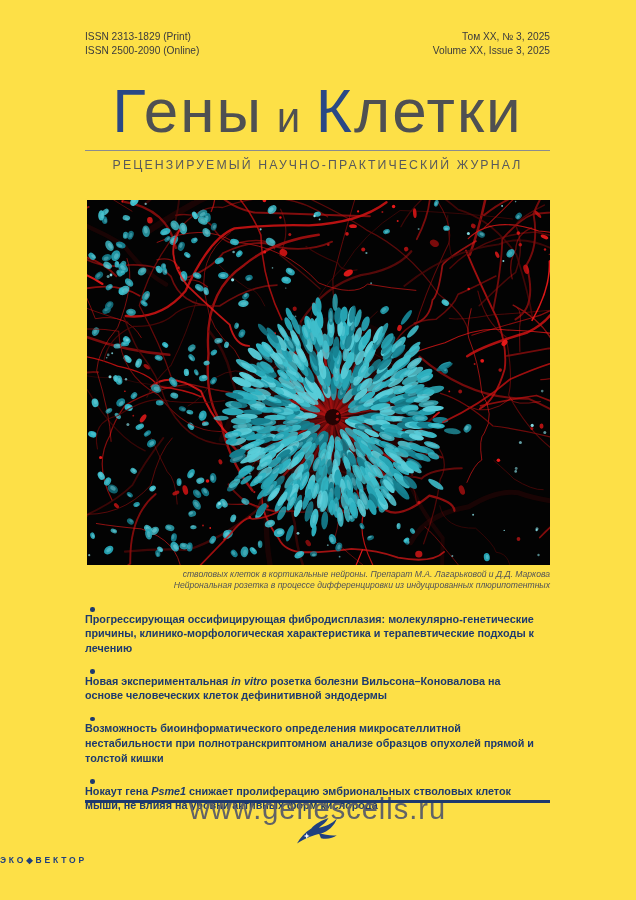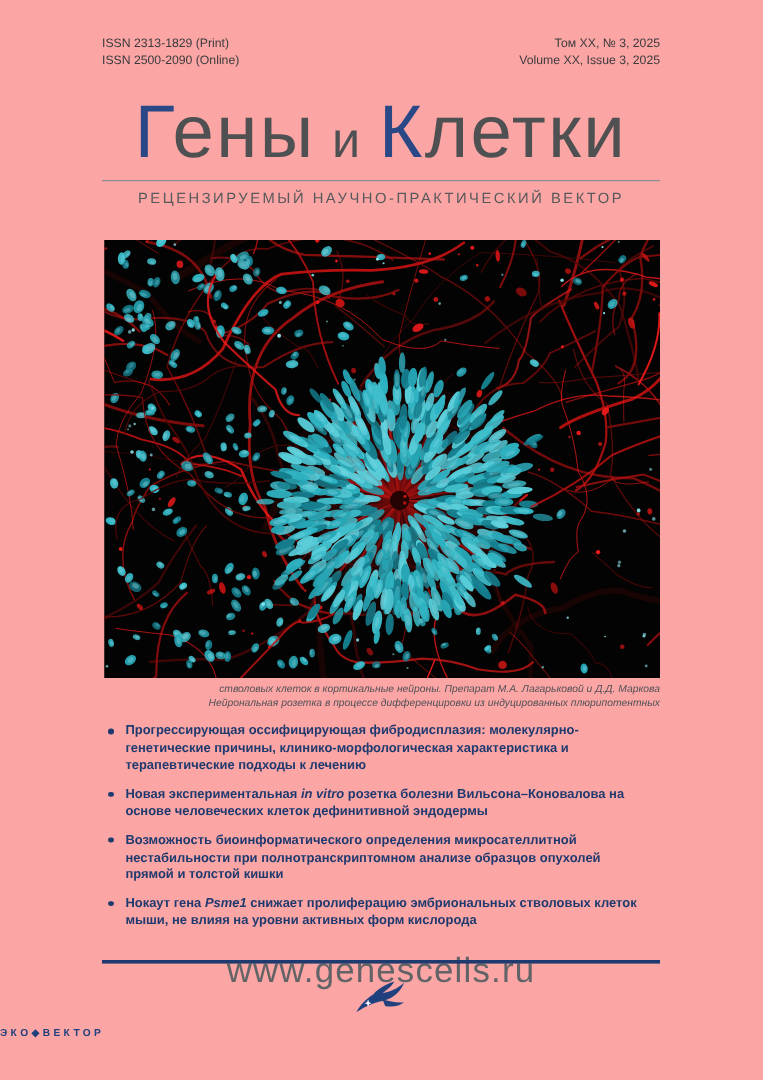--- a/index.html
+++ b/index.html
@@ -1,16 +1,16 @@
 <!DOCTYPE html>
 <html><head>
 <meta charset="utf-8">
 <style>
   html,body{margin:0;padding:0;background:#e8e8e8;}
-  .page{position:relative;width:636px;height:900px;background:#fca5a5;
+  .page{position:relative;width:636px;height:900px;background:#fde047;
         font-family:"Liberation Sans",sans-serif;overflow:hidden;margin:0 auto;}
 
   
   .issn{position:absolute;left:85px;top:30px;font-size:10.2px;line-height:13.5px;color:#3b3b3d;}
   .vol{position:absolute;right:86px;top:30px;font-size:10.2px;line-height:13.5px;color:#3b3b3d;text-align:right;}
 
   
   .title{position:absolute;left:85px;top:78px;width:465px;margin:0;text-align:center;
          font-weight:normal;font-size:62px;line-height:66px;letter-spacing:2px;color:#4f5052;white-space:nowrap;}
   .title .c-blue{color:#2a4885;}
@@ -21,21 +21,21 @@
             font-size:12.3px;letter-spacing:2.1px;color:#58595b;}
 
   
   .cover{position:absolute;left:87px;top:200px;width:463px;height:365px;margin:0;background:#020202;}
   .cover svg{position:absolute;left:0;top:0;width:463px;height:365px;display:block;}
   .caption{position:absolute;left:85px;top:569px;width:465px;text-align:right;
            font-size:8.6px;line-height:11px;font-style:italic;color:#515256;}
 
   
   .highlights{position:absolute;left:85px;top:602px;width:470px;margin:0;padding:0;list-style:none;}
-  .highlights li{display:flex;margin:0 14px 9px 0;}
+  .highlights li{display:flex;margin:0 14px 9px 0;flex-direction:column;}
   .b-dot{flex:0 0 auto;width:4.5px;height:4.5px;border-radius:50%;background:#1e3a6e;margin:5px 10px 0 5px;}
   .b-text{font-size:10.8px;line-height:14.6px;font-weight:bold;color:#1e3a6e;max-width:450px;}
   .b-text .it{font-style:italic;}
 
   
   .site{position:absolute;left:85px;top:757px;width:465px;text-align:center;
         font-size:29px;letter-spacing:1px;color:#626366;margin-top:36px;}
   .footer-rule{position:absolute;left:85px;top:800px;width:465px;height:3px;background:#1e3a6e;}
   .publisher{position:absolute;left:0;top:814px;width:636px;}
   .publisher .bird{display:block;margin:0 auto;width:48px;height:38px;}
@@ -51,21 +51,21 @@
     <div>ISSN 2500-2090 (Online)</div>
   </div>
 
   <div class="vol">
     <div>Том XX, № 3, 2025</div>
     <div>Volume XX, Issue 3, 2025</div>
   </div>
 
   <h1 class="title" id="journal-title"><span class="c-blue">Г</span><span class="c-gray">ены</span><span class="c-gray t-small"> и </span><span class="c-blue">К</span><span class="c-gray">летки</span></h1>
   <div class="title-rule"></div>
-  <div class="subtitle">РЕЦЕНЗИРУЕМЫЙ НАУЧНО-ПРАКТИЧЕСКИЙ ВЕКТОР</div>
+  <div class="subtitle">РЕЦЕНЗИРУЕМЫЙ НАУЧНО-ПРАКТИЧЕСКИЙ ЖУРНАЛ</div>
 
   <figure class="cover">
     <svg id="micro" xmlns="http://www.w3.org/2000/svg" viewBox="0 0 463 365">
         <rect x="0" y="0" width="463" height="365" fill="#030303"></rect>
         <path d="M323.6,342.8 Q338.6,313.8 382.0,306.7 Q410.4,289.5 431.6,292.8 Q449.2,299.4 480.6,303.3" fill="none" stroke="#5a0808" stroke-width="5.07" stroke-linecap="round" opacity="0.25"></path>
         <path d="M79.1,84.5 Q55.4,71.2 36.4,44.8 Q6.5,27.4 -29.1,14.4 Q-57.8,16.4 -69.8,20.7" fill="none" stroke="#5a0808" stroke-width="4.39" stroke-linecap="round" opacity="0.25"></path>
         <path d="M134.6,239.5 Q150.7,205.9 157.8,184.5 Q161.2,175.2 187.0,167.0 Q218.1,165.3 239.4,165.0" fill="none" stroke="#5a0808" stroke-width="5.93" stroke-linecap="round" opacity="0.25"></path>
         <path d="M62.5,30.3 Q82.8,17.0 108.1,2.8 Q128.2,-9.7 164.6,-10.8 Q217.4,-17.2 266.9,-4.4" fill="none" stroke="#5a0808" stroke-width="6.34" stroke-linecap="round" opacity="0.25"></path>
         <path d="M314.4,224.5 Q308.4,279.1 355.7,338.3 Q354.2,390.8 356.2,447.9 Q330.4,489.1 285.3,512.9" fill="none" stroke="#5a0808" stroke-width="4.01" stroke-linecap="round" opacity="0.25"></path>
         <path d="M243.1,213.3 Q220.1,234.1 188.9,256.6 Q176.9,286.8 179.8,336.5 Q182.5,385.5 200.3,407.9" fill="none" stroke="#5a0808" stroke-width="5.33" stroke-linecap="round" opacity="0.25"></path>

